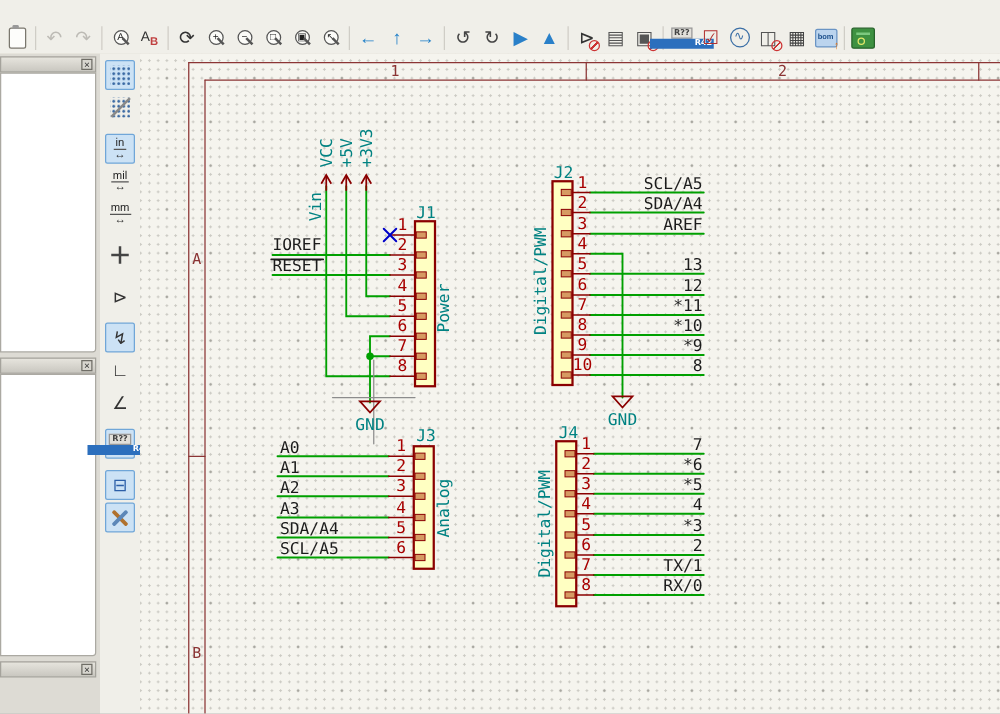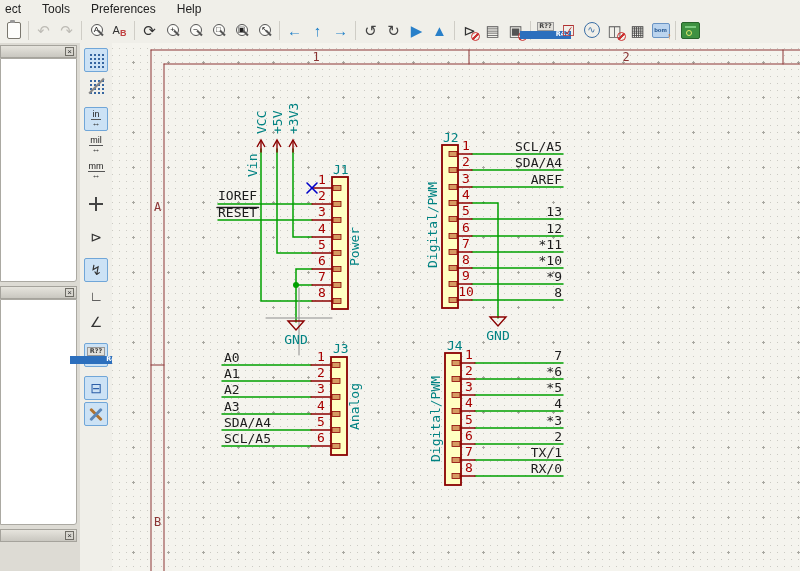--- a/index.html
+++ b/index.html
@@ -72,26 +72,20 @@
   .ic-unit .ar{font-size:9px;color:#333;margin-top:-1px;}
   .ic-cross::before{content:"";position:absolute;width:14px;height:2px;background:#444;}
   .ic-cross::after{content:"";position:absolute;width:2px;height:14px;background:#444;}
   .ic-tools::before{content:"";position:absolute;width:16px;height:3px;background:#B0722F;border-radius:1px;transform:rotate(45deg);}
   .ic-tools::after{content:"";position:absolute;width:16px;height:3px;background:#5C87B8;border-radius:1px;transform:rotate(-45deg);}
 </style>
 </head>
 <body>
 
 <div class="window">
-  <div class="menubar">
-      <span class="menu-item">ect</span>
-      <span class="menu-item">Tools</span>
-      <span class="menu-item">Preferences</span>
-      <span class="menu-item">Help</span>
-    </div>
   <div class="toolbar">
       <div class="tbtn">
         <span class="icon ic-paste"></span>
       </div>
       <div class="sep"></div>
       <div class="tbtn disabled">
         <span class="icon ">↶</span>
       </div>
       <div class="tbtn disabled">
         <span class="icon ">↷</span>

